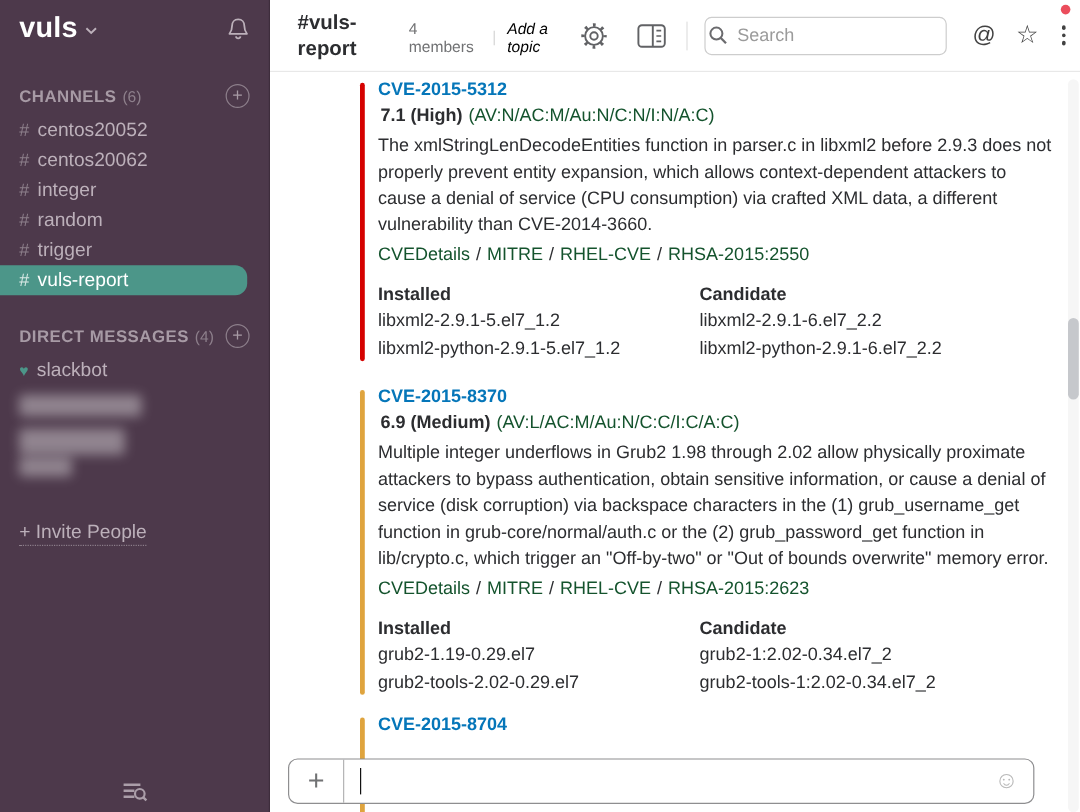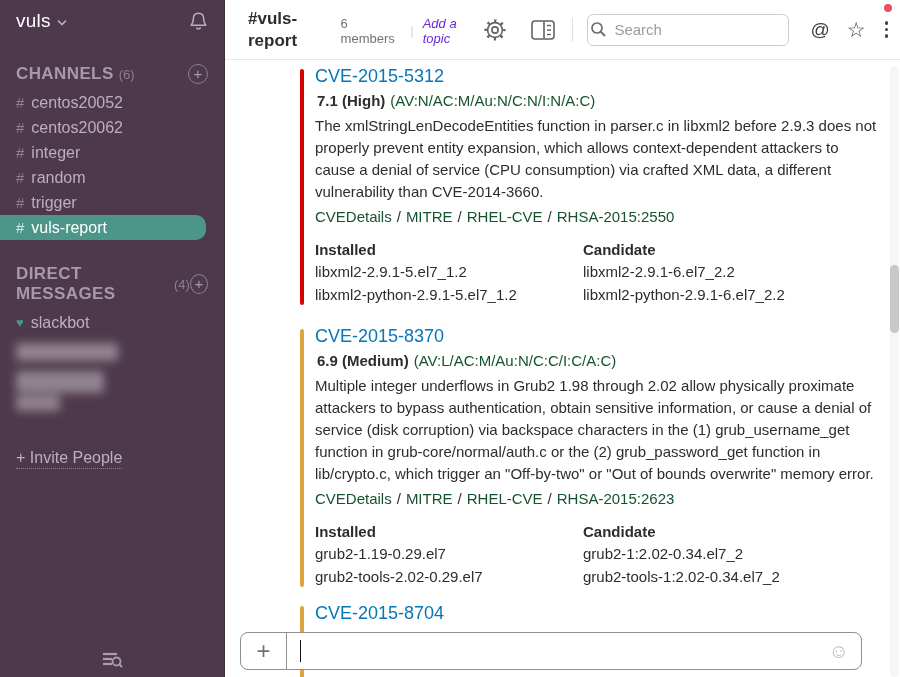--- a/index.html
+++ b/index.html
@@ -4,29 +4,29 @@
 <style>
   * { margin:0; padding:0; box-sizing:border-box; }
   html,body { width:900px; height:677px; overflow:hidden; }
   body { font-family:"Liberation Sans", sans-serif; font-size:15px; color:#2c2d30; background:#fff; }
   .app { display:flex; width:900px; height:677px; }
 
   
   .sidebar { position:relative; width:225px; height:677px; background:#4d394b; flex:0 0 225px; border-right:1px solid #3e2d3c; }
   .team { padding:10px 16px 8px 16px; }
   .team-row { display:flex; align-items:center; }
-  .workspace-name { color:#fff; font-size:19px; font-weight:normal; letter-spacing:.2px; }
+  .workspace-name { color:#fff; font-size:24px; font-weight:bold; letter-spacing:.2px; }
   .chev { margin-left:6px; margin-top:3px; }
   .bell { margin-left:auto; }
   .presence-row { display:flex; align-items:center; margin-top:3px; }
   .presence-dot { width:9px; height:9px; border-radius:50%; background:#3ea78f; margin-right:7px; }
   .presence-name { color:#cfc6ce; font-size:14px; }
 
   .section-header { display:flex; align-items:center; padding:0 16px; margin-top:24px; margin-bottom:6px; }
-  .section-title { color:#a79aa5; font-size:17px; font-weight:bold; letter-spacing:.4px; }
+  .section-title { color:#a79aa5; font-size:14px; font-weight:bold; letter-spacing:.4px; }
   .section-count { color:#8d7f8b; font-size:13px; margin-left:5px; }
   .circle-plus { margin-left:auto; width:20px; height:20px; border:1px solid #8d7f8b; border-radius:50%;
                  color:#a79aa5; font-size:15px; line-height:18px; text-align:center; cursor:pointer; }
 
   .chan-item { display:flex; align-items:center; padding:2px 16px; height:25px; color:#bcb0ba; font-size:16px; cursor:pointer; }
   .chan-hash { color:#8d7f8b; margin-right:7px; font-size:15px; }
   .chan-item.selected { color:#fff; border-radius:0 10px 10px 0; margin-right:18px; padding-right:0; }
   .chan-item.selected .chan-hash { color:#d7e8e4; }
 
   .dm-heart { color:#4c9689; margin-right:7px; font-size:13px; }
@@ -42,40 +42,40 @@
 
   
   .main { position:relative; flex:1; height:677px; background:#fff; }
 
   header { position:absolute; top:0; left:0; right:0; height:60px; background:#fff; border-bottom:1px solid #e8e8e8;
            display:flex; align-items:center; padding:0 12px 0 23px; z-index:30; }
   .title-block { display:flex; justify-content:center; }
   .channel-title { font-size:17px; font-weight:bold; color:#2c2d30; line-height:22px; }
   .subline { display:flex; align-items:center; font-size:13px; color:#717274; margin-top:2px; }
   .subline .pipe { color:#d8d8d8; margin:0 9px; }
-  .topic { font-style:italic; color:#6d28d9; cursor:pointer; }
+  .topic { font-style:italic; color:#000000; cursor:pointer; }
   .header-actions { margin-left:auto; display:flex; align-items:center; position:relative; }
   .h-icon { cursor:pointer; display:flex; align-items:center; justify-content:center; }
   .h-divider { width:1px; height:24px; background:#e0e0e0; margin:0 14px 0 16px; }
   .search-box { position:relative; width:202px; height:32px; border:1px solid #cdcdcd; border-radius:6px; background:#fff;
                 display:flex; align-items:center; padding-left:2px; }
   .search-box input { border:none; outline:none; font-size:15px; color:#2c2d30; width:150px; margin-left:7px;
                       font-family:"Liberation Sans", sans-serif; background:transparent; }
   .search-box input::placeholder { color:#9b9b9b; }
   .at-icon { font-size:19px; color:#424242; margin-left:21px; }
   .star-icon { font-size:21px; color:#424242; margin-left:17px; line-height:20px; }
   .kebab { margin-left:19px; display:flex; flex-direction:column; align-items:center; }
   .kebab i { width:3.5px; height:3.5px; border-radius:50%; background:#424242; margin:1.5px 0; }
   .red-dot { position:absolute; top:-10px; right:-4px; width:8px; height:8px; border-radius:50%; }
 
   
   .messages { position:absolute; top:60px; bottom:0; left:0; right:12px; overflow:hidden; padding-top:6px; }
   .attachment { position:relative; margin-left:75px; padding-left:15px; margin-bottom:20px; width:585px; }
   .attach-bar { position:absolute; left:0; top:3px; bottom:1px; width:4px; border-radius:4px; }
-  .cve-title { font-size:18px; font-weight:normal; color:#0576b9; text-decoration:none; display:inline-block; margin-bottom:5px; cursor:pointer; }
+  .cve-title { font-size:15px; font-weight:bold; color:#0576b9; text-decoration:none; display:inline-block; margin-bottom:5px; cursor:pointer; }
   .sev-line { margin-bottom:6px; padding-left:2px; }
   .sev { font-weight:bold; color:#2c2d30; margin-right:5px; }
   a.vector, a.ref { color:#14532d; text-decoration:none; cursor:pointer; }
   .desc { line-height:22px; color:#2c2d30; margin-bottom:5px; width:565px; }
   .refs { margin-bottom:14px; }
   .refs .sep { color:#2c2d30; margin:0 5px; }
   .fields { display:flex; }
   .field-col { width:268px; }
   .field-title { font-weight:bold; line-height:21px; }
   .field-val { line-height:23px; }
@@ -179,21 +179,21 @@
       </svg>
     </div>
   </aside>
 
   <div class="main">
 
     <header>
       <div class="title-block">
         <div class="channel-title">#vuls-report</div>
         <div class="subline">
-          <span>6 members</span>
+          <span>4 members</span>
           <span class="pipe">|</span>
           <span class="topic">Add a topic</span>
         </div>
       </div>
       <div class="header-actions">
         <span class="h-icon">
           <svg width="24" height="24" viewBox="0 0 24 24">
             <circle cx="12" cy="12" r="7.4" fill="none" stroke="#616265" stroke-width="1.6"></circle>
             <circle cx="12" cy="12" r="3.1" fill="none" stroke="#616265" stroke-width="1.6"></circle>
             <circle cx="12" cy="12" r="9.2" fill="none" stroke="#616265" stroke-width="2.8" stroke-dasharray="2.3 4.93" stroke-dashoffset="1.2"></circle>

